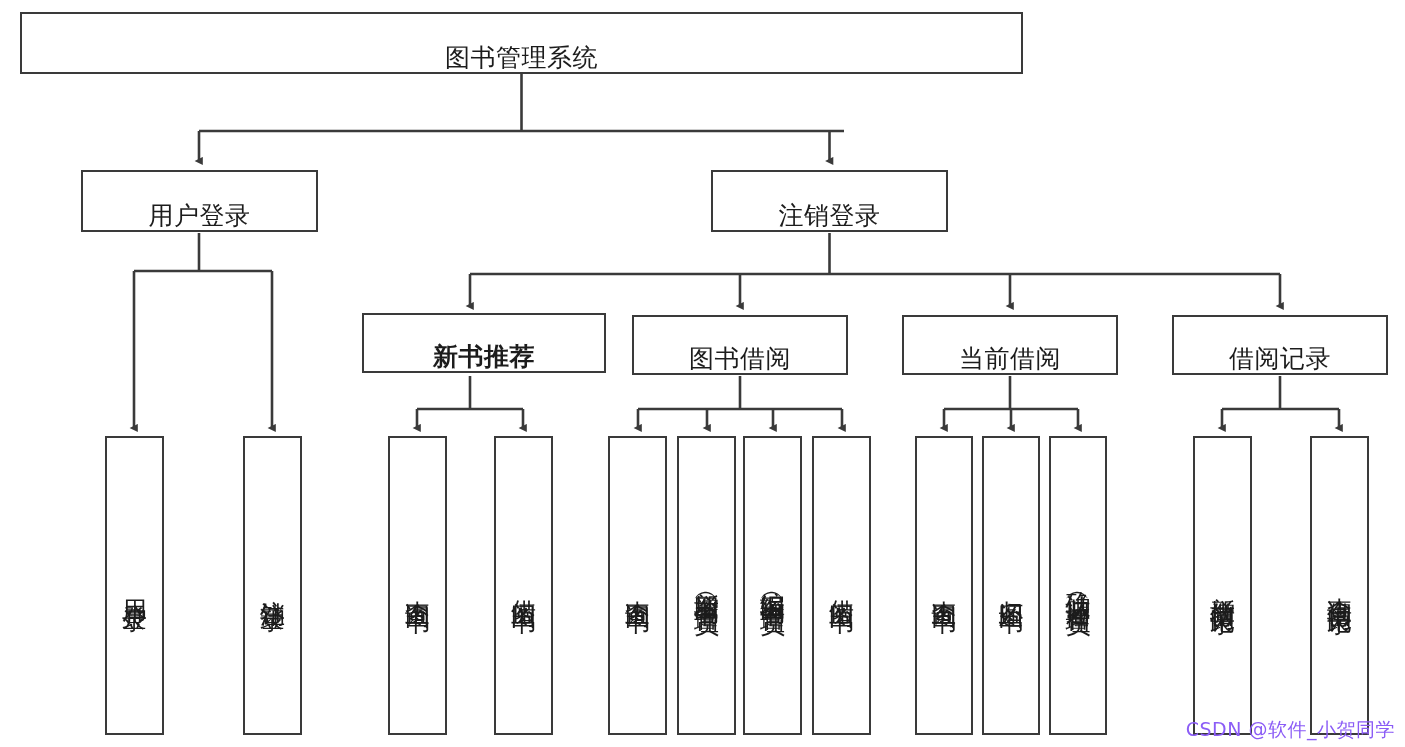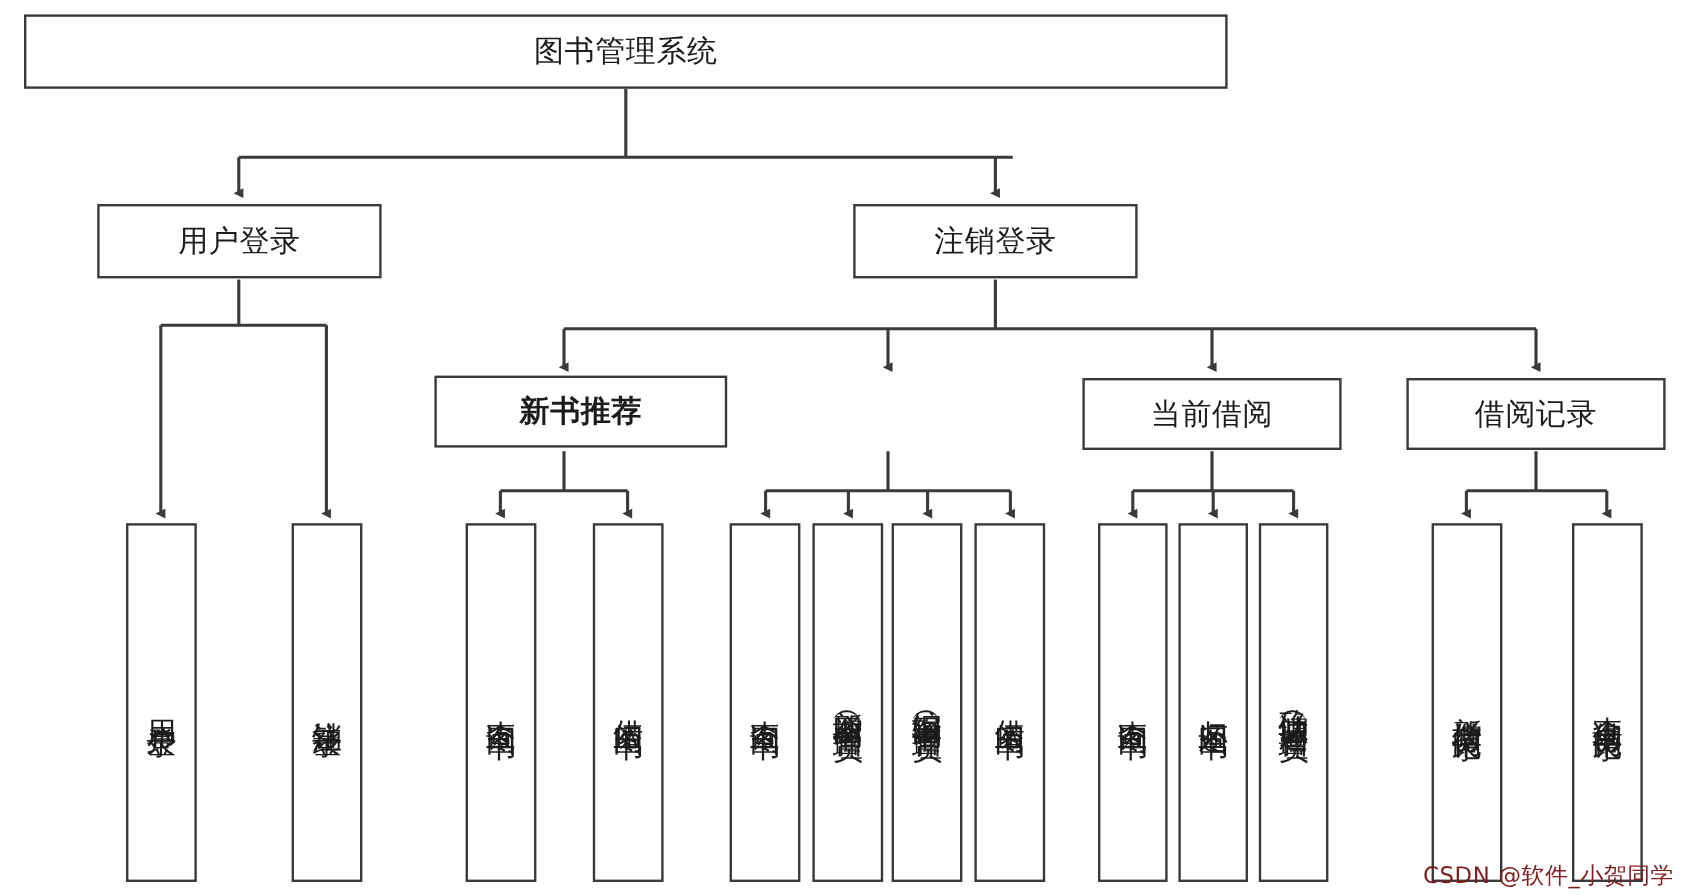--- a/index.html
+++ b/index.html
@@ -25,21 +25,21 @@
     width: 1405px;
     height: 747px;
     pointer-events: none;
   }
   .node {
     position: absolute;
     box-sizing: border-box;
     background: #ffffff;
     border: 2px solid #3a3a3a;
     display: flex;
-    align-items: center;
+    align-items: flex-end;
     justify-content: center;
     z-index: 2;
   }
   .node-label {
     color: #1c1c1c;
     text-align: center;
     line-height: 1.18;
     white-space: nowrap;
   }
   
@@ -63,21 +63,21 @@
     line-height: 1;
     letter-spacing: 3px;
     white-space: nowrap;
     transform: none;
   }
   #watermark {
     position: absolute;
     right: 10px;
     bottom: 4px;
     font-size: 19px;
-    color: #7f1d1d;
+    color: #8b5cf6;
     white-space: nowrap;
     z-index: 5;
     letter-spacing: 0.5px;
   }
 </style>
 </head>
 <body>
 
 <div id="diagram-root">
 
@@ -138,20 +138,23 @@
   <div class="node horiz" style="left:81px; top:170px; width:237px; height:62px;">
     <span class="node-label">用户登录</span>
   </div>
   <div class="node horiz" style="left:711px; top:170px; width:237px; height:62px;">
     <span class="node-label">注销登录</span>
   </div>
 
   <div class="node horiz" style="left:362px; top:313px; width:244px; height:60px;font-weight:bold;">
     <span class="node-label">新书推荐</span>
   </div>
+  <div class="node horiz" style="left:632px; top:315px; width:216px; height:60px;">
+    <span class="node-label">图书借阅</span>
+  </div>
   <div class="node horiz" style="left:1172px; top:315px; width:216px; height:60px;">
     <span class="node-label">借阅记录</span>
   </div>
   <div class="node horiz" style="left:902px; top:315px; width:216px; height:60px;">
     <span class="node-label">当前借阅</span>
   </div>
 
   <div class="node vert" style="left:105px; top:436px; width:59px; height:299px;">
     <span class="node-label">用户登录</span>
   </div>

